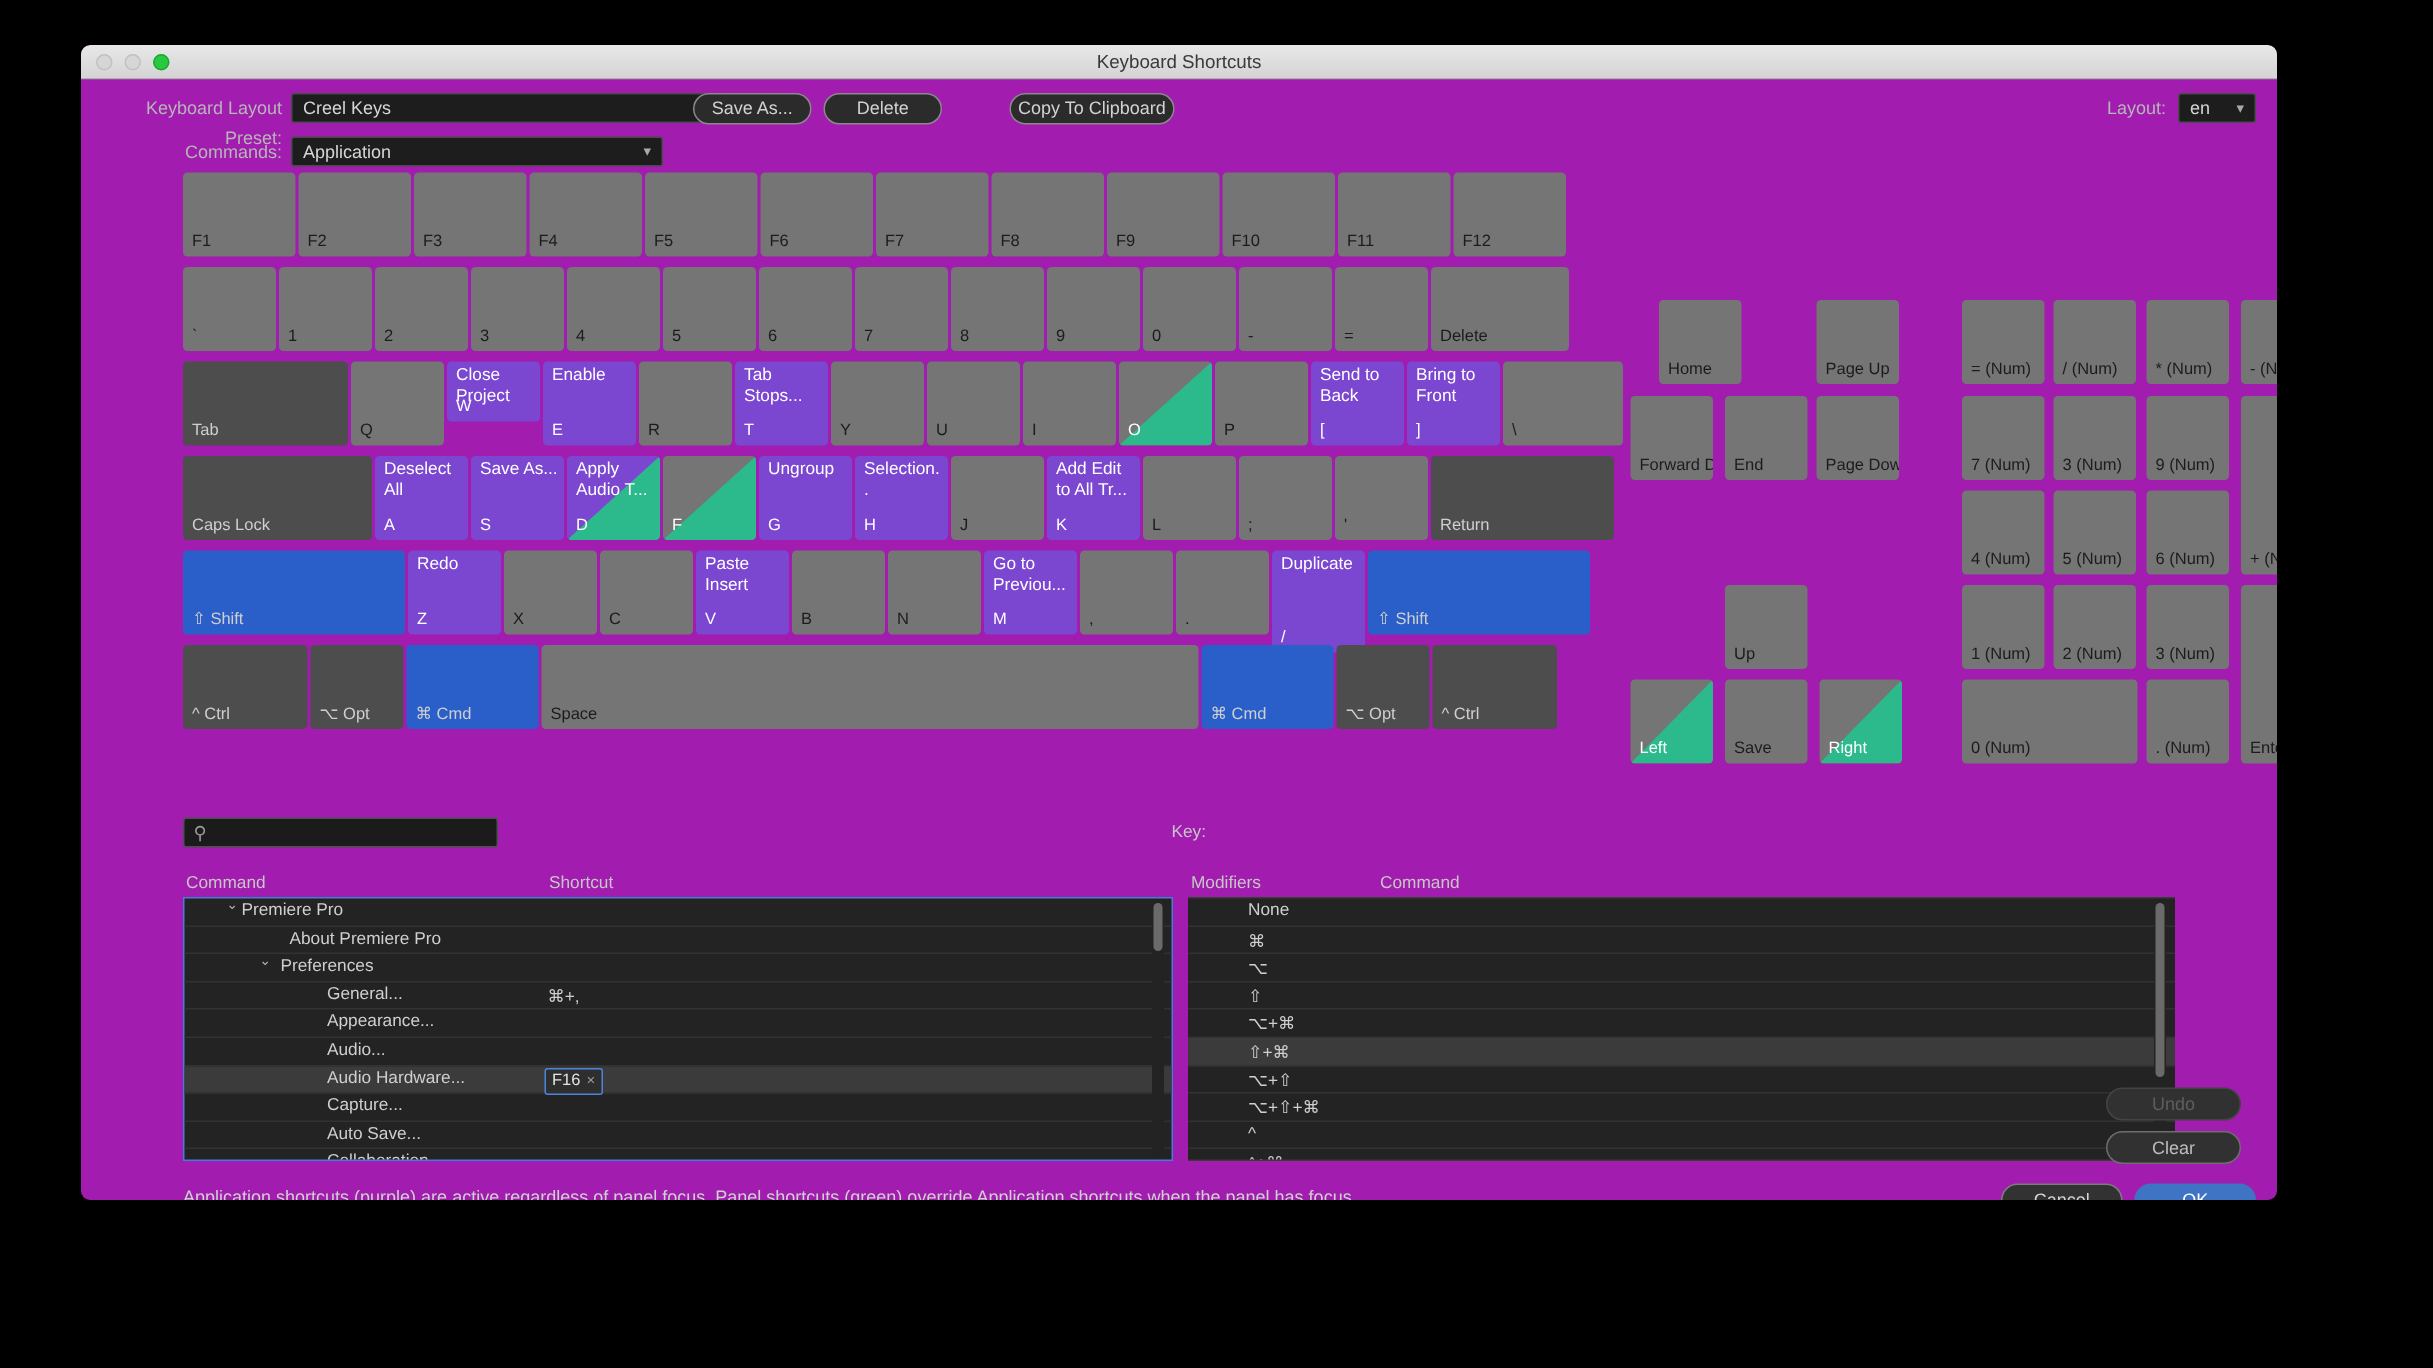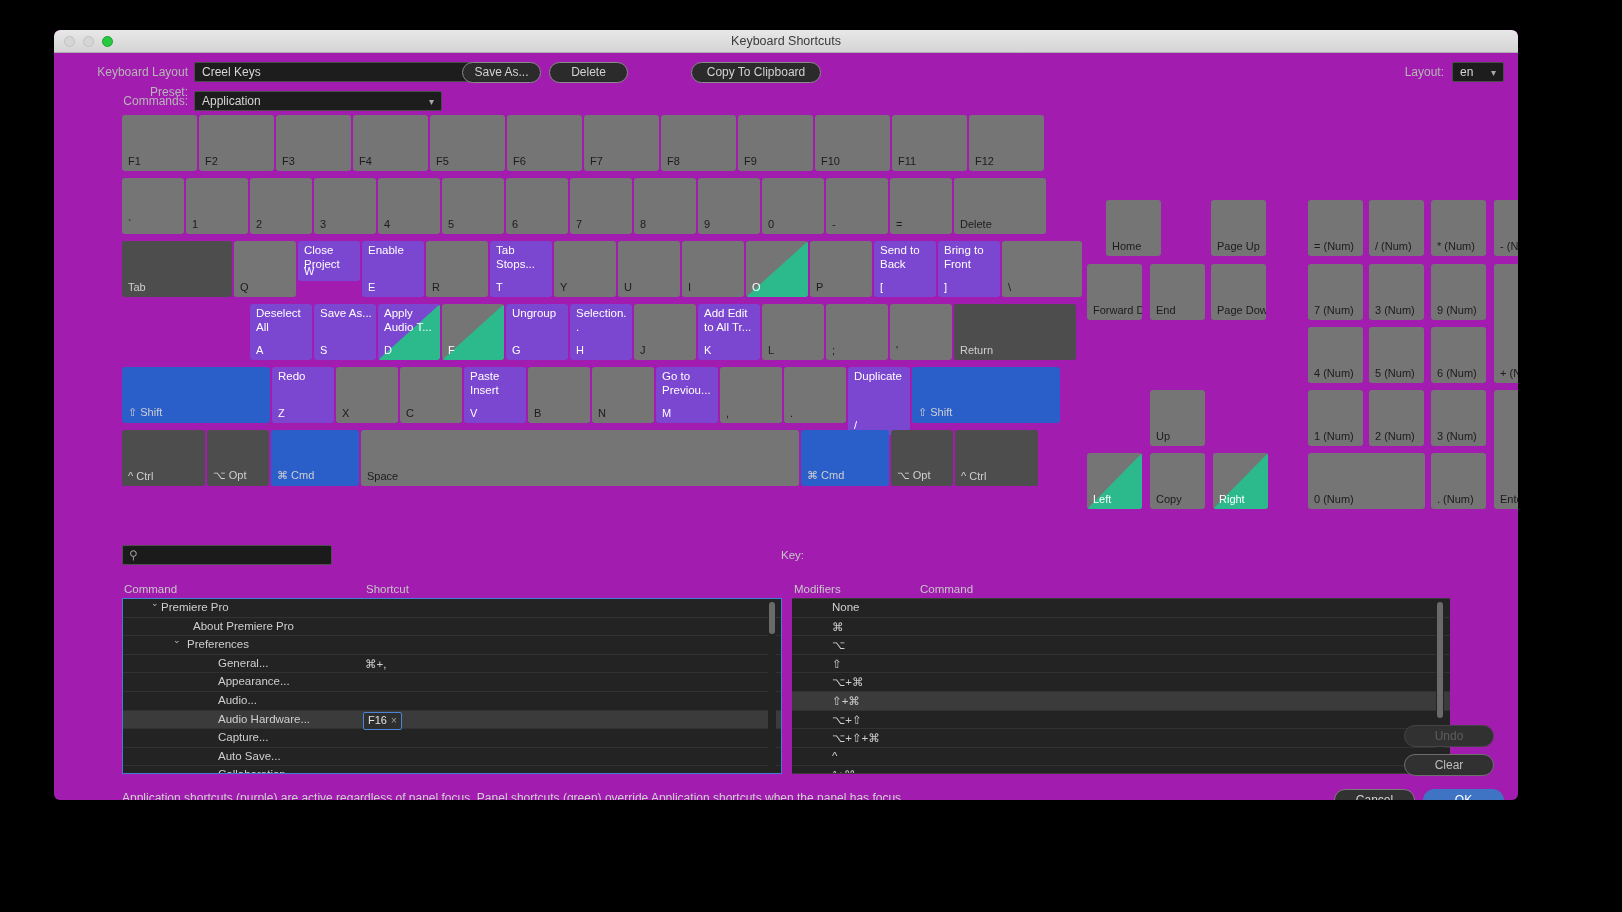--- a/index.html
+++ b/index.html
@@ -228,21 +228,21 @@
   </div>
 
   <div id="toolbar">
     <div class="lbl" style="left:14px; top:9px; width:120px; text-align:right;">Keyboard Layout Preset:</div>
     <div class="combo" style="left:140px; top:9px; width:289px;">
       <span>Creel Keys</span>
       <span class="chev">▾</span>
     </div>
     <div class="pillbtn" style="left:408px; top:9px; width:79px;">Save As...</div>
     <div class="pillbtn" style="left:495px; top:9px; width:79px;">Delete</div>
-    <div class="pillbtn" style="left:637px; top:9px; width:130px;">Copy To Clipboard</div>
+    <div class="pillbtn" style="left:619px; top:9px; width:110px;">Copy To Clipboard</div>
     <div class="lbl" style="left:1334px; top:9px; width:56px; text-align:right;">Layout:</div>
     <div class="combo" style="left:1398px; top:9px; width:52px;">
       <span>en</span>
       <span class="chev">▾</span>
     </div>
     <div class="lbl" style="left:14px; top:38px; width:120px; text-align:right;">Commands:</div>
     <div class="combo" style="left:140px; top:38px; width:248px;">
       <span>Application</span>
       <span class="chev">▾</span>
     </div>
@@ -372,20 +372,23 @@
         <div class="kcmd">Send to Back</div>
         <div class="klabel">[</div>
       </div>
       <div class="key purple" style="left: 884px; top: 126px; width: 62px; height: 56px;">
         <div class="kcmd">Bring to Front</div>
         <div class="klabel">]</div>
       </div>
       <div class="key" style="left: 948px; top: 126px; width: 80px; height: 56px;">
         <div class="klabel">\</div>
       </div>
+      <div class="key dark" style="left: 68px; top: 189px; width: 126px; height: 56px;">
+        <div class="klabel">Caps Lock</div>
+      </div>
       <div class="key purple" style="left: 196px; top: 189px; width: 62px; height: 56px;">
         <div class="kcmd">Deselect All</div>
         <div class="klabel">A</div>
       </div>
       <div class="key purple" style="left: 260px; top: 189px; width: 62px; height: 56px;">
         <div class="kcmd">Save As...</div>
         <div class="klabel">S</div>
       </div>
       <div class="key purple splitg" style="left: 324px; top: 189px; width: 62px; height: 56px;">
         <div class="tri">
@@ -512,21 +515,21 @@
       </div>
       <div class="key splitg" style="left: 1033px; top: 338px; width: 55px; height: 56px;">
         <div class="tri">
           <svg viewBox="0 0 100 100" preserveAspectRatio="none">
             <polygon points="100,0 100,100 0,100" fill="#2cb98b"></polygon>
           </svg>
         </div>
         <div class="klabel">Left</div>
       </div>
       <div class="key" style="left: 1096px; top: 338px; width: 55px; height: 56px;">
-        <div class="klabel">Copy</div>
+        <div class="klabel">Save</div>
       </div>
       <div class="key splitg" style="left: 1159px; top: 338px; width: 55px; height: 56px;">
         <div class="tri">
           <svg viewBox="0 0 100 100" preserveAspectRatio="none">
             <polygon points="100,0 100,100 0,100" fill="#2cb98b"></polygon>
           </svg>
         </div>
         <div class="klabel">Right</div>
       </div>
       <div class="key" style="left: 1254px; top: 85px; width: 55px; height: 56px;">

